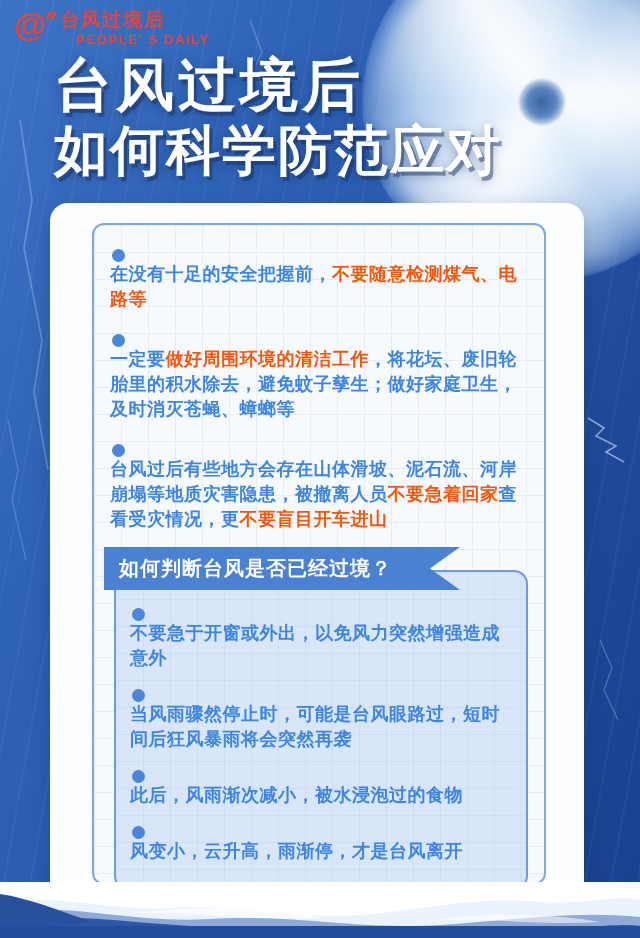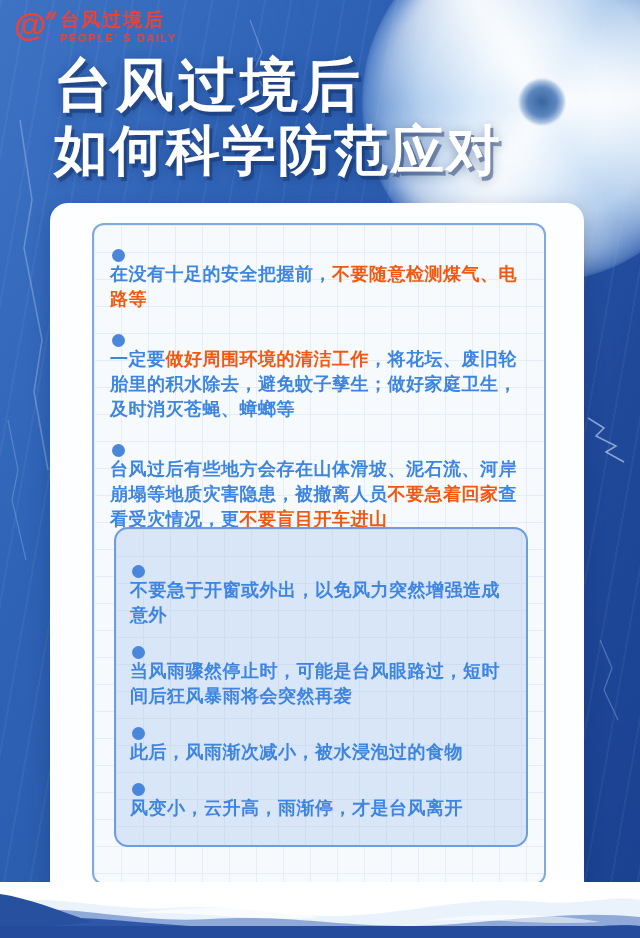--- a/index.html
+++ b/index.html
@@ -23,21 +23,21 @@
     filter:blur(1px);}
   
   .lightning{position:absolute;inset:0;pointer-events:none;}
   
   .logo{position:absolute;top:10px;left:14px;display:flex;align-items:flex-start;color:#ee4234;}
   .logo-at{font-size:33px;font-weight:800;line-height:30px;letter-spacing:0;}
   .logo-quotes{display:flex;gap:2px;margin:1px 0 0 1px;}
   .logo-quotes i{display:block;width:3px;height:9px;background:#ee4234;border-radius:2px;transform:rotate(24deg);}
   .logo-text{margin-left:5px;display:flex;flex-direction:column;}
   .logo-cn{font-size:19px;font-weight:800;letter-spacing:2px;line-height:20px;}
-  .logo-en{font-size:11px;font-weight:700;letter-spacing:1.6px;margin-top:2px;}
+  .logo-en{font-size:13px;font-weight:700;letter-spacing:1.6px;margin-top:2px;margin-left:16px;}
   
   .title{position:absolute;left:54px;top:52px;color:#ffffff;font-weight:700;
     text-shadow:3px 4px 0 rgba(17,44,96,0.45),0 3px 12px rgba(12,35,85,0.4);}
   .title-line1{font-size:58px;line-height:66px;letter-spacing:4px;}
   .title-line2{font-size:54px;line-height:64px;letter-spacing:2px;}
   
   .card{position:absolute;left:50px;top:203px;width:534px;height:702px;background:#fdfeff;border-radius:18px;
     box-shadow:0 6px 20px rgba(10,30,70,0.25);}
   .panel{position:absolute;left:42px;right:38px;top:20px;bottom:20px;box-sizing:border-box;
     border:2px solid #7fa9e2;border-radius:12px;background-color:#f7fafd;
@@ -114,20 +114,21 @@
         <span class="btext"><span>一定要</span><span class="em">做好周围环境的清洁工作</span><span>，将花坛、废旧轮胎里的积水除去，避免蚊子孳生；做好家庭卫生，及时消灭苍蝇、蟑螂等</span></span>
       </div>
 
       <div class="bullet">
         <span class="dot"></span>
         <span class="btext"><span>台风过后有些地方会存在山体滑坡、泥石流、河岸崩塌等地质灾害隐患，被撤离人员</span><span class="em">不要急着回家</span><span>查看受灾情况，更</span><span class="em">不要盲目开车进山</span></span>
       </div>
 
 
 
+      <div class="banner">如何判断台风是否已经过境？</div>
 
       <div class="tips-box">
         <div class="bullet">
           <span class="dot"></span>
           <span class="btext">不要急于开窗或外出，以免风力突然增强造成意外</span>
         </div>
         <div class="bullet">
           <span class="dot"></span>
           <span class="btext">当风雨骤然停止时，可能是台风眼路过，短时间后狂风暴雨将会突然再袭</span>
         </div>

